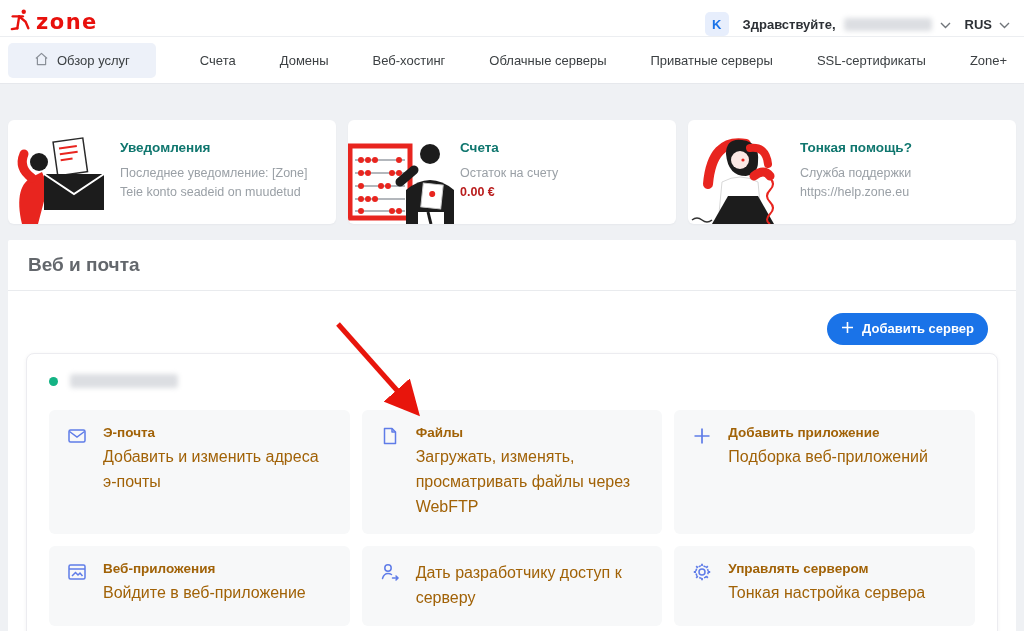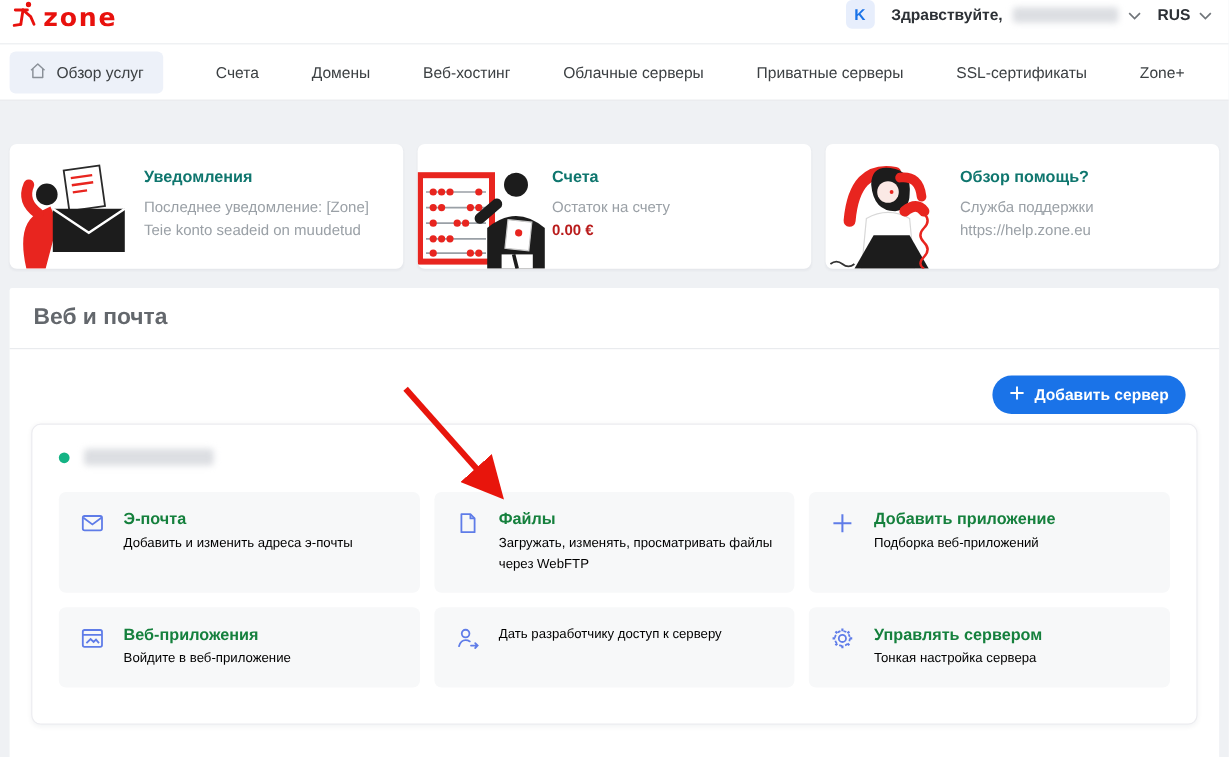--- a/index.html
+++ b/index.html
@@ -1,33 +1,33 @@
 <!DOCTYPE html>
 <html><head>
 <meta charset="utf-8">
 <style>
   * { margin:0; padding:0; box-sizing:border-box; }
   html,body { width:1024px; height:631px; overflow:hidden; }
   body { font-family:"Liberation Sans","DejaVu Sans",sans-serif; background:#eff1f4; position:relative; }
 
   
-  .header { background:#fff; height:36px; display:flex; align-items:flex-start; justify-content:space-between; padding:0 14px 0 10px; }
+  .header { background:#fff; height:36px; display:flex; align-items:flex-end; justify-content:space-between; padding:0 14px 0 10px; }
   .logo { display:flex; align-items:center; gap:4px; cursor:pointer; }
   .logo-text { color:#e8110d; font-weight:800; font-size:21px; letter-spacing:1.5px; text-transform:lowercase; font-family:"DejaVu Sans",sans-serif; }
   .hdr-right { display:flex; align-items:center; gap:14px; }
   .avatar { width:24px; height:24px; border-radius:5px; background:#e7eefc; color:#1a73e8; font-weight:700; font-size:13px; display:flex; align-items:center; justify-content:center; cursor:pointer; }
   .greeting { display:flex; align-items:center; gap:8px; font-size:13px; font-weight:700; color:#2d3136; cursor:pointer; }
   .blur-chip { background:#dcdee2; border-radius:3px; filter:blur(2.5px); display:inline-block; }
   .blur-name { width:88px; height:13px; }
   .lang { display:flex; align-items:center; gap:7px; font-size:13px; font-weight:700; color:#2d3136; cursor:pointer; }
 
   
   .nav { background:#fff; border-top:1px solid #eceef1; border-bottom:1px solid #e6e8ec; height:48px; display:flex; align-items:center; padding:0 8px; gap:44px; }
   .nav-item { font-size:13px; color:#3c4043; cursor:pointer; white-space:nowrap; }
-  .nav-item.active { background:#edf1f9; border-radius:5px; padding:9px 16px; display:flex; align-items:center; gap:8px; font-weight:400; }
+  .nav-item.active { background:#edf1f9; border-radius:5px; padding:9px 26px; display:flex; align-items:center; gap:8px; font-weight:400; }
 
   
   .cards { display:flex; gap:12px; padding:0 8px; margin-top:36px; }
   .card { background:#fff; border-radius:6px; height:104px; flex:1; display:flex; overflow:hidden; position:relative; box-shadow:0 1px 2px rgba(20,30,50,.04); }
   .card-illu { width:108px; flex:0 0 108px; position:relative; }
   .card-illu svg { position:absolute; left:0; bottom:0; }
   .card-body { padding:20px 14px 0 4px; }
   .card-title { font-size:13.5px; font-weight:700; color:#0f766e; margin-bottom:9px; }
   .card-text { font-size:12.5px; color:#9aa0a6; line-height:1.5; max-width:218px; }
   .card-value { font-size:12.5px; color:#b91c1c; font-weight:700; margin-top:2px; }
@@ -41,22 +41,22 @@
   .btn-primary { background:#1a73e8; color:#fff; border:none; border-radius:16px; font-size:13px; font-weight:700; padding:8px 14px; display:flex; align-items:flex-start; gap:8px; cursor:pointer; font-family:inherit; }
 
   .server-card { background:#fff; border:1px solid #ececf0; border-radius:8px; box-shadow:0 1px 4px rgba(25,35,60,.05); padding:20px 22px 30px; margin-top:8px; }
   .server-status { display:flex; align-items:center; gap:12px; margin-bottom:22px; }
   .dot { width:9px; height:9px; border-radius:50%; background:#14b384; }
   .blur-server { width:108px; height:14px; }
 
   .tiles { display:grid; grid-template-columns:repeat(3,1fr); gap:12px; }
   .tile { background:#f7f8f9; border-radius:6px; padding:15px 18px; display:flex; gap:16px; cursor:pointer; }
   .tile-icon { flex:0 0 20px; padding-top:1px; }
-  .tile-title { font-size:13.5px; font-weight:700; color:#15803d; margin-bottom:5px; }
-  .tile-sub { font-size:11px; color:#000000; line-height:1.55; }
+  .tile-title { font-size:13.5px; font-weight:700; color:#a16207; margin-bottom:5px; }
+  .tile-sub { font-size:16px; color:#a16207; line-height:1.55; }
 
   
   .overlay { position:absolute; inset:0; pointer-events:none; }
 </style>
 </head>
 <body>
 
 <div class="header">
   <div class="logo">
     <span>
@@ -190,21 +190,21 @@
         <path d="M20 60 Q24 14 58 20" stroke="#e8251f" stroke-width="10" fill="none" stroke-linecap="round"></path>
         <path d="M38 30 Q38 14 54 16 Q72 18 70 38 Q70 50 58 52 Q40 52 38 30 Z" fill="#1c1c1c"></path>
         <circle cx="52" cy="36" r="9" fill="#fbe9e5"></circle>
         <circle cx="55" cy="36" r="1.6" fill="#e8251f"></circle>
         <path d="M62 24 Q78 22 80 40" stroke="#e8251f" stroke-width="8" fill="none" stroke-linecap="round"></path>
         <path d="M66 52 Q76 44 82 52" stroke="#e8251f" stroke-width="9" fill="none" stroke-linecap="round"></path>
         <path d="M82 54 q6 6 0 12 q-6 6 0 12 q6 6 0 12 q-6 6 0 10" stroke="#e8251f" stroke-width="2" fill="none"></path>
       </svg>
     </div>
     <div class="card-body">
-      <div class="card-title">Обзор помощь?</div>
+      <div class="card-title">Тонкая помощь?</div>
       <div class="card-text">Служба поддержки https://help.zone.eu</div>
     </div>
   </div>
 </div>
 
 <div class="panel">
   <div class="panel-head">
     <div class="panel-title">Веб и почта</div>
   </div>
   <div class="panel-body">

